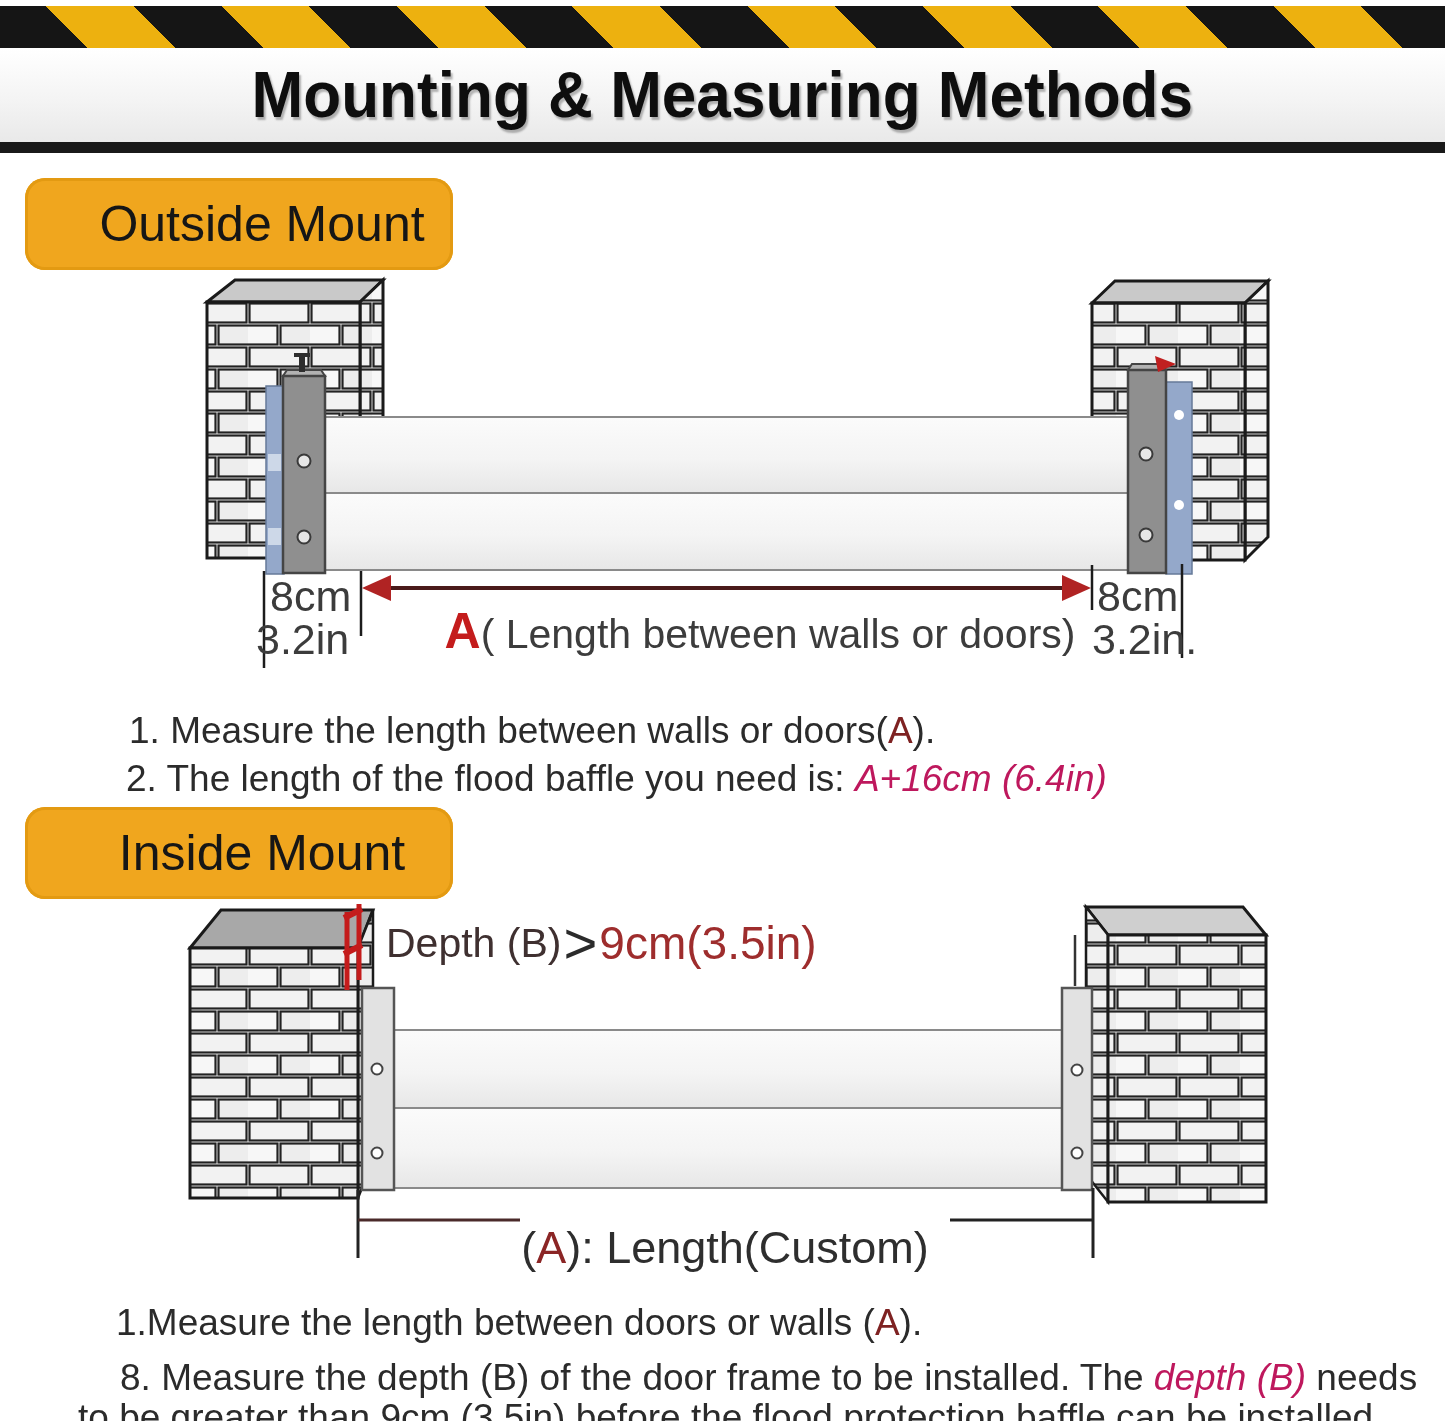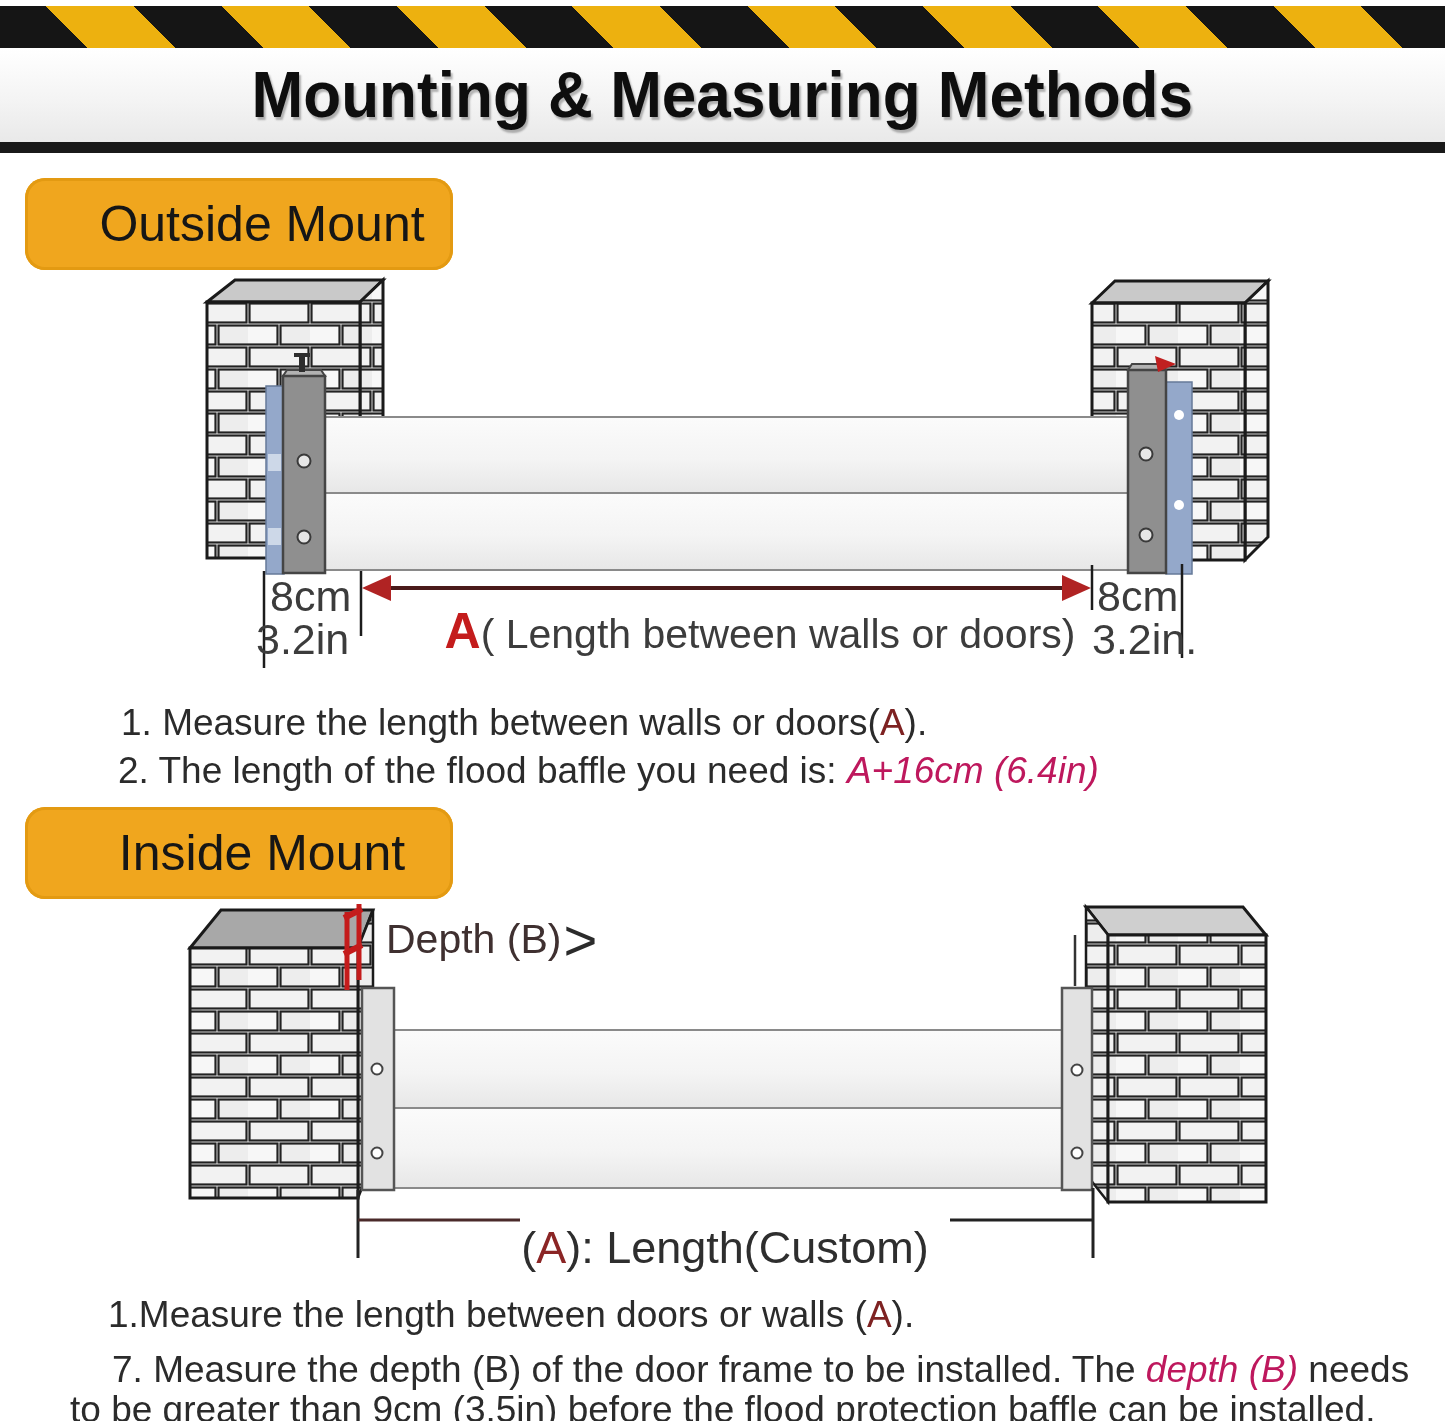--- a/index.html
+++ b/index.html
@@ -48,21 +48,21 @@
     font-size:41px;display:flex;align-items:center;
   }
   .depthlabel .gt{font-size:58px;color:#2b2b2b;margin:0 2px;line-height:40px;}
   .depthlabel .dred{font-size:46px;color:#9e2d2d;}
   .lenlabel{
     position:absolute;left:480px;top:1210px;width:490px;text-align:center;
     font-size:45px;color:#2e2e2e;white-space:nowrap;margin-top:12px;
   }
   .lenlabel .ared{color:#8b2525;}
   
-  .instr{position:absolute;margin:8px;font-size:37px;color:#2b2b2b;white-space:nowrap;letter-spacing:0;}
+  .instr{position:absolute;margin:16px;font-size:37px;color:#2b2b2b;white-space:nowrap;letter-spacing:0;}
   .instr .red{color:#be185d;font-style:italic;}
   .instr .reddark{color:#7e2222;}
   .i-o1{left:113px;top:694px;}
   .i-o2{left:110px;top:742px;}
   .i-b1{left:100px;top:1286px;}
   .i-b2{left:104px;top:1341px;}
   .i-b3{left:62px;top:1381px;}
 </style>
 </head>
 <body>
@@ -218,28 +218,29 @@
       <line x1="358" y1="290" x2="358" y2="358" stroke="#222" stroke-width="3"></line>
       <line x1="1093" y1="288" x2="1093" y2="358" stroke="#222" stroke-width="3"></line>
       <line x1="358" y1="320" x2="520" y2="320" stroke="#4a2a2a" stroke-width="3"></line>
       <line x1="950" y1="320" x2="1093" y2="320" stroke="#222" stroke-width="3"></line>
     </g>
   </svg>
 
   <div class="depthlabel">
     <span>Depth (B) </span>
       <span class="gt">&gt;</span>
+      <span class="dred">9cm(3.5in)</span>
   </div>
   <div class="lenlabel">
     <span>(</span><span class="ared">A</span><span>): Length(Custom)</span>
   </div>
 
   <p class="instr i-b1">
     <span>1.Measure the length between doors or walls (</span><span class="reddark">A</span><span>).</span>
   </p>
   <p class="instr i-b2">
-    <span>7. Measure the depth (B) of the door frame to be installed. The </span><span class="red">depth (B)</span><span> needs</span>
+    <span>8. Measure the depth (B) of the door frame to be installed. The </span><span class="red">depth (B)</span><span> needs</span>
   </p>
   <p class="instr i-b3">
     <span>to be greater than 9cm (3.5in) before the flood protection baffle can be installed.</span><span class="red"></span><span></span>
   </p>
 
 </div>
 
 </body></html>

